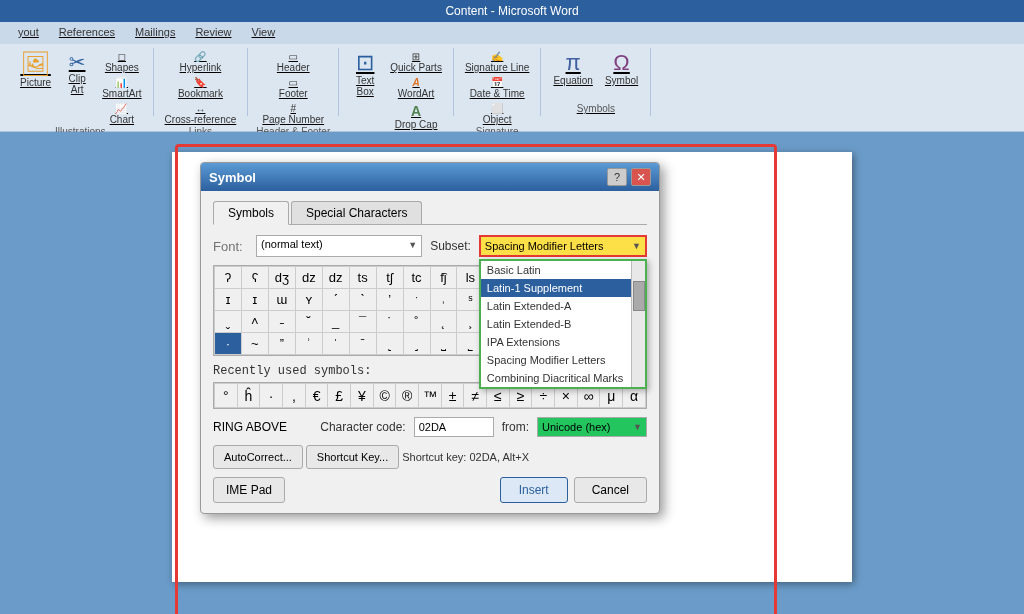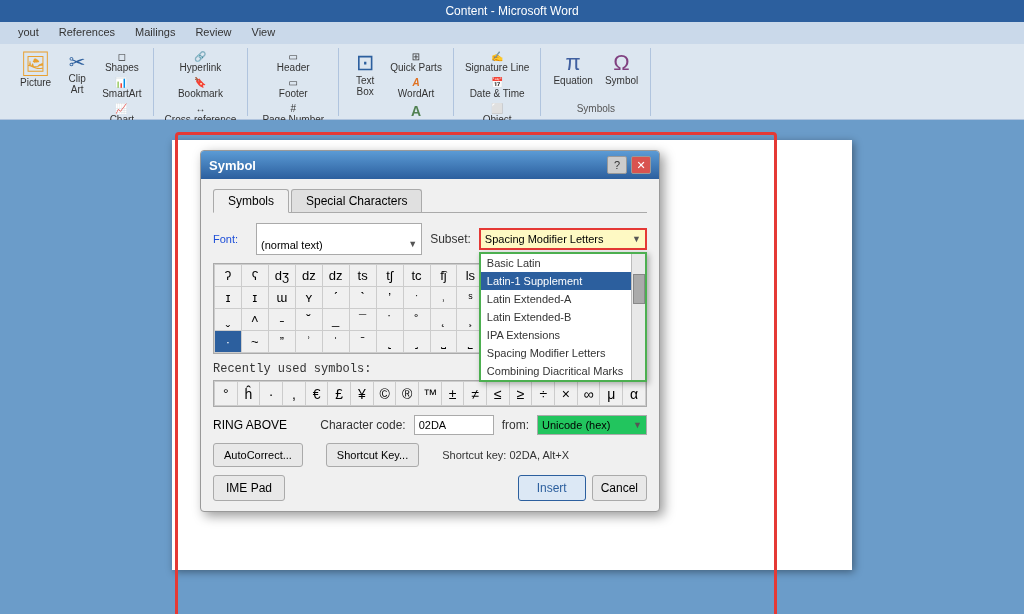--- a/index.html
+++ b/index.html
@@ -21,21 +21,22 @@
       padding: 3px 0;
       font-size: 12px;
       height: 22px;
       line-height: 16px;
     }
 
     
     .ribbon {
       background: #dce6f0;
       border-bottom: 1px solid #b0c4de;
-      height: 98px;
+      height: 110px;
+      text-decoration: underline;
     }
 
     .ribbon-tabs {
       display: flex;
       padding: 2px 8px 0;
       background: #cad9ea;
       height: 22px;
     }
 
     .ribbon-tab {
@@ -223,40 +224,40 @@
     }
 
     
     .font-row {
       display: flex;
       align-items: center;
       gap: 8px;
       margin-bottom: 8px;
     }
 
-    .font-label { font-size: 11px; color: #1d4ed8; min-width: 35px; }
+    .font-label { font-size: 13px; color: #737373; min-width: 35px; }
     .subset-label { font-size: 12px; color: #333; min-width: 40px; }
 
     .font-select {
       flex: 1;
       height: 22px;
       border: 1px solid #aaa;
       background: white;
       font-size: 11px;
-      padding: 15px 4px;
-      display: flex;
-      align-items: flex-start;
+      padding: 6px 4px;
+      display: flex;
+      align-items: flex-end;
       justify-content: space-between;
     }
 
     .subset-select {
       flex: 1;
       height: 22px;
       border: 2px solid #e53935;
-      background: #fef9c3;
+      background: #fde047;
       font-size: 11px;
       padding: 1px 4px;
       display: flex;
       align-items: center;
       justify-content: space-between;
       position: relative;
     }
 
     .select-arrow {
       font-size: 9px;
@@ -388,21 +389,21 @@
       width: 110px;
       display: flex;
       align-items: center;
       justify-content: space-between;
     }
 
     
     .buttons-row {
       display: flex;
       align-items: center;
-      gap: 23px;
+      gap: 3px;
       margin-bottom: 8px;
     }
 
     .btn-autocorrect, .btn-shortkey {
       height: 24px;
       padding: 0 10px;
       border: 1px solid #aaa;
       background: #e8e8e8;
       border-radius: 3px;
       cursor: pointer;
@@ -440,21 +441,21 @@
       border: 1px solid #2c5f9e;
       background: #dce8f5;
       border-radius: 3px;
       cursor: pointer;
       font-size: 12px;
       color: #2c5f9e;
     }
 
     .btn-cancel {
       height: 26px;
-      padding: 0 8px;
+      padding: 0 17px;
       border: 1px solid #aaa;
       background: #e8e8e8;
       border-radius: 3px;
       cursor: pointer;
       font-size: 12px;
     }
 
     
     .icon-picture { color: #e8a030; }
 

